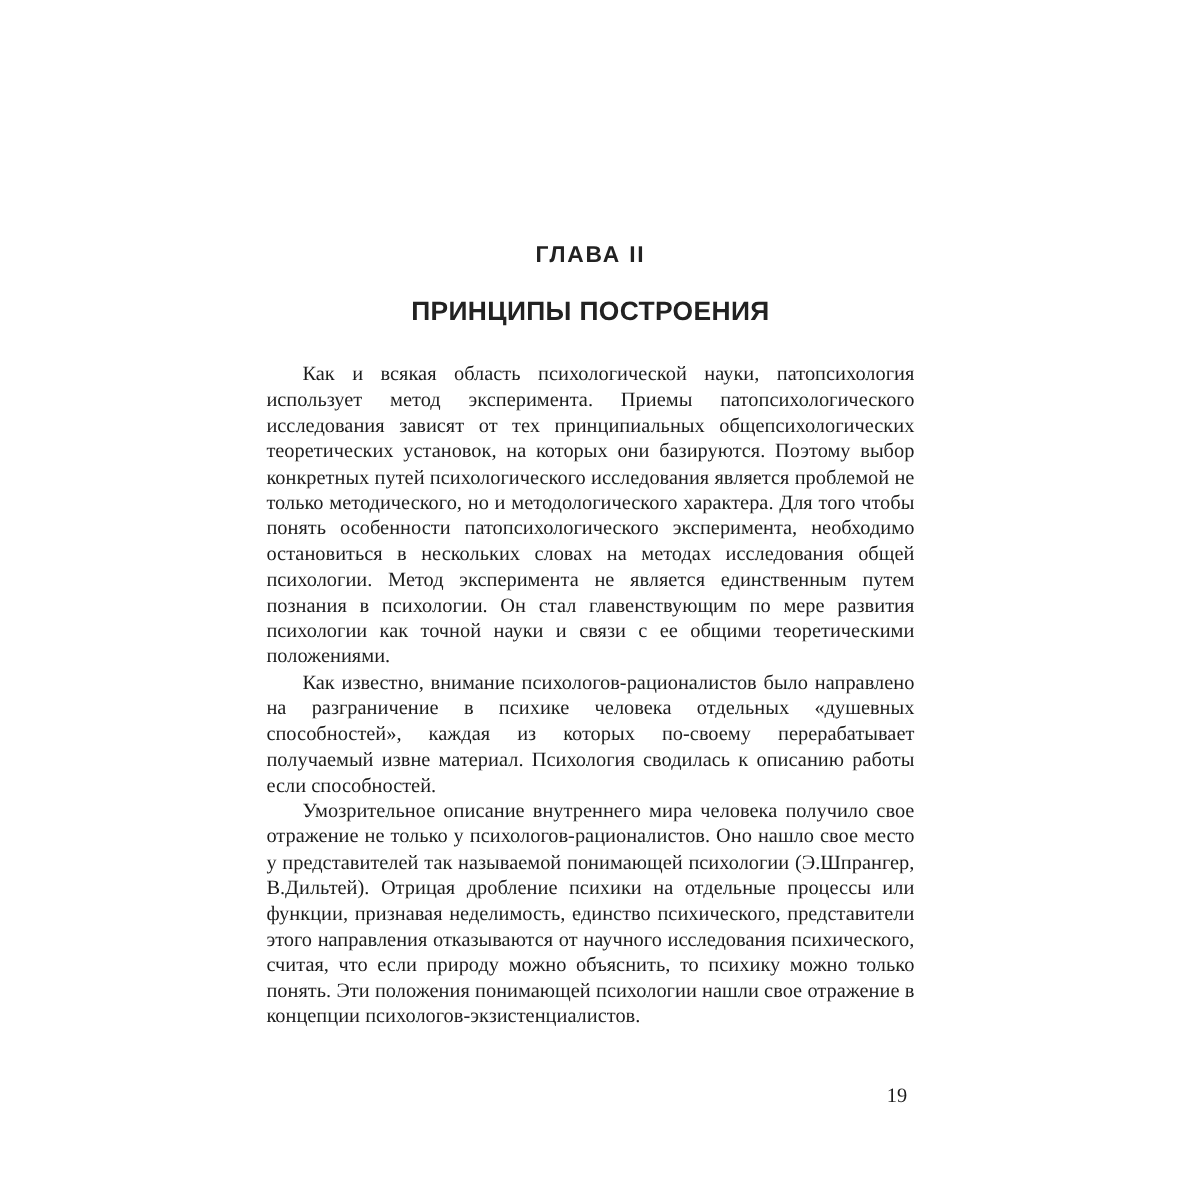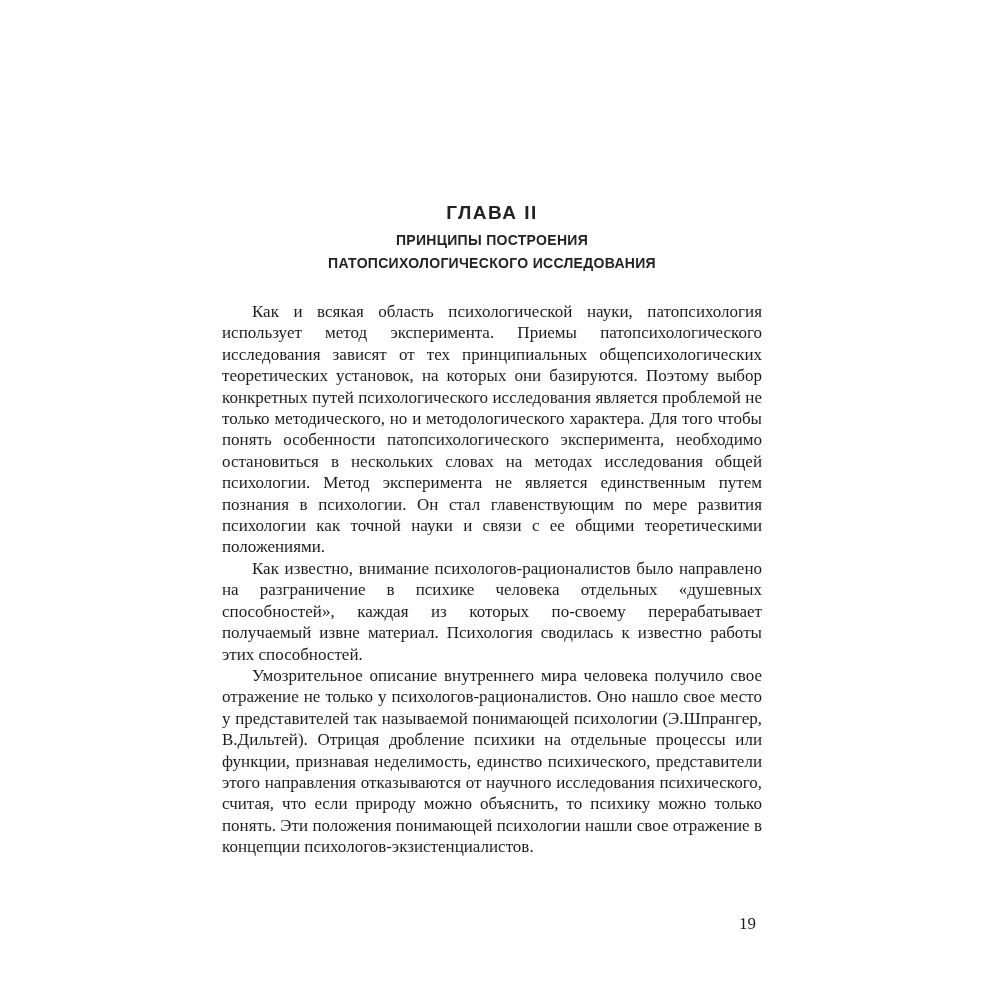--- a/index.html
+++ b/index.html
@@ -22,24 +22,24 @@
     left: 222px;
     width: 540px;
     text-align: center;
     font-family: "Liberation Sans", sans-serif;
     font-weight: bold;
     color: #222222;
   }
   .chapter-label {
     font-size: 19px;
     letter-spacing: 1.5px;
-    margin-bottom: 5px;
+    margin-bottom: 24px;
   }
   .title-line {
-    font-size: 14px;
+    font-size: 22px;
     line-height: 23px;
     letter-spacing: 0.3px;
   }
   .body-text {
     position: absolute;
     top: 301px;
     left: 222px;
     width: 540px;
     font-size: 17px;
     line-height: 21.4px;
@@ -53,33 +53,31 @@
   .em {
   }
   .page-number {
     position: absolute;
     top: 903px;
     left: 222px;
     width: 534px;
     text-align: right;
     font-size: 17px;
     color: #1c1c1c;
-    margin-top: 11px;
   }
 </style>
 </head>
 <body>
 
 <div class="page">
   <div class="heading">
     <div class="chapter-label">ГЛАВА II</div>
     <div class="title-line">ПРИНЦИПЫ ПОСТРОЕНИЯ</div>
-    <div class="title-line">ПАТОПСИХОЛОГИЧЕСКОГО ИССЛЕДОВАНИЯ</div>
   </div>
 
   <div class="body-text">
       <p><span>Как и всякая область психологической науки, патопсихология использует метод эксперимента. Приемы патопсихологического исследования зависят от тех принципиальных общепсихологических теоретических установок, на которых они базируются. Поэтому выбор конкретных путей психологического исследования является проблемой не только методического, но и методологического характера. Для того чтобы понять особенности патопсихологического эксперимента, необходимо остановиться в нескольких словах на методах исследования общей психологии. Метод эксперимента не является единственным путем познания в психологии. Он стал главенствующим по мере развития психологии как точной науки и связи с ее общими теоретическими положениями.</span></p>
-      <p><span>Как известно, внимание психологов-рационалистов было направлено на разграничение в психике человека отдельных «душевных способностей», каждая из которых по-своему перерабатывает получаемый извне материал. Психология сводилась к известно работы этих способностей.</span></p>
+      <p><span>Как известно, внимание психологов-рационалистов было направлено на разграничение в психике человека отдельных «душевных способностей», каждая из которых по-своему перерабатывает получаемый извне материал. Психология сводилась к описанию работы если способностей.</span></p>
       <p><span>Умозрительное описание внутреннего мира человека получило свое отражение не только у психологов-рационалистов. Оно нашло свое место у представителей так называемой </span><span class="em">понимающей</span><span> психологии (Э.Шпрангер, В.Дильтей). Отрицая дробление психики на отдельные процессы или функции, признавая неделимость, единство психического, представители этого направления отказываются от научного исследования психического, считая, что если природу можно объяснить, то психику можно только понять. Эти положения понимающей психологии нашли свое отражение в концепции психологов-экзистенциалистов.</span></p>
     </div>
 
   <div class="page-number">19</div>
 </div>
 
 </body></html>

